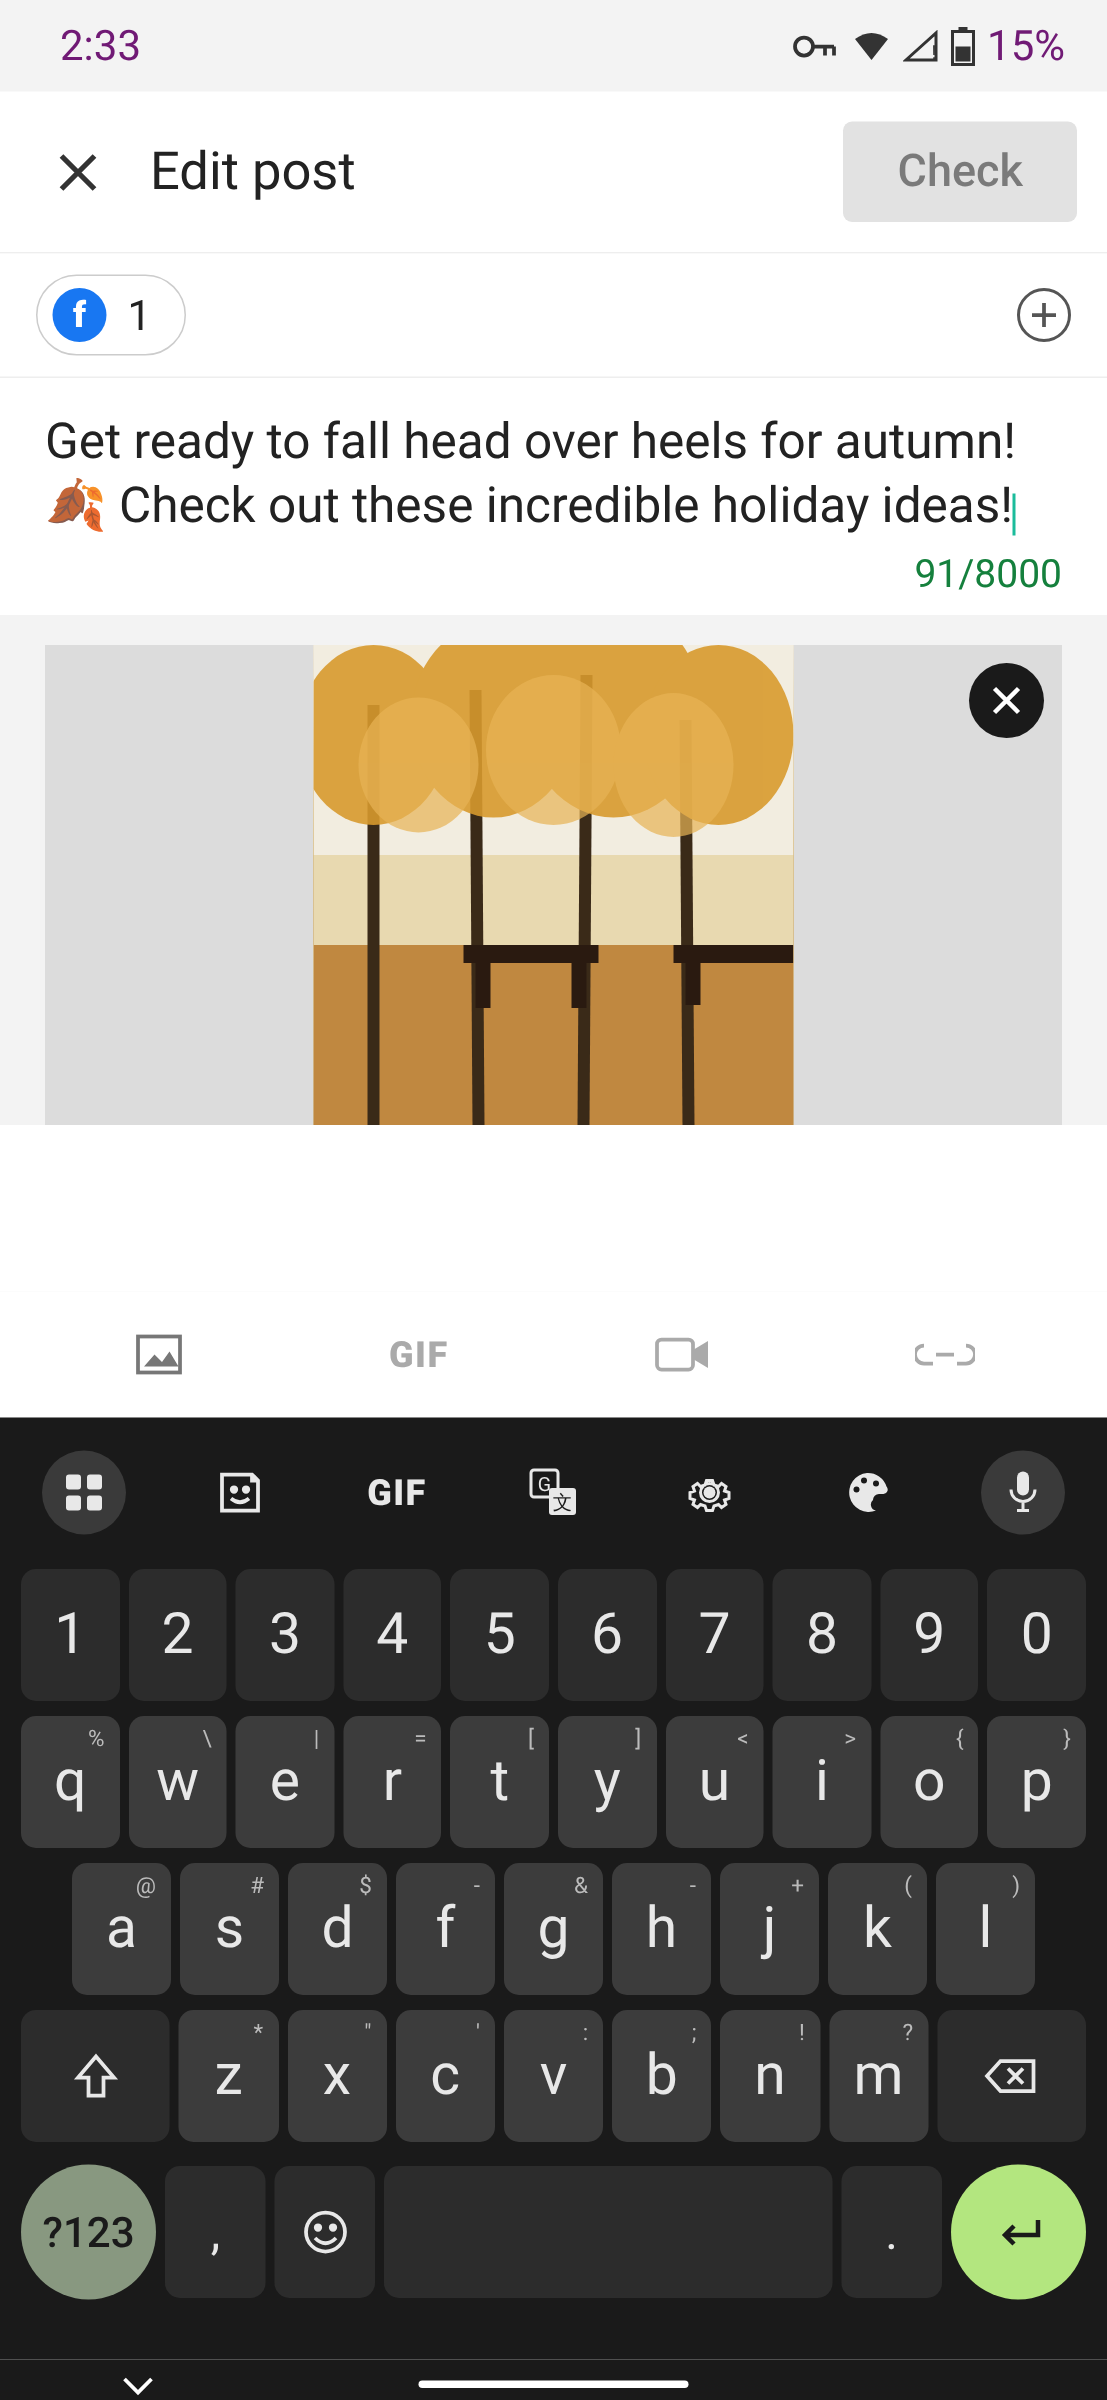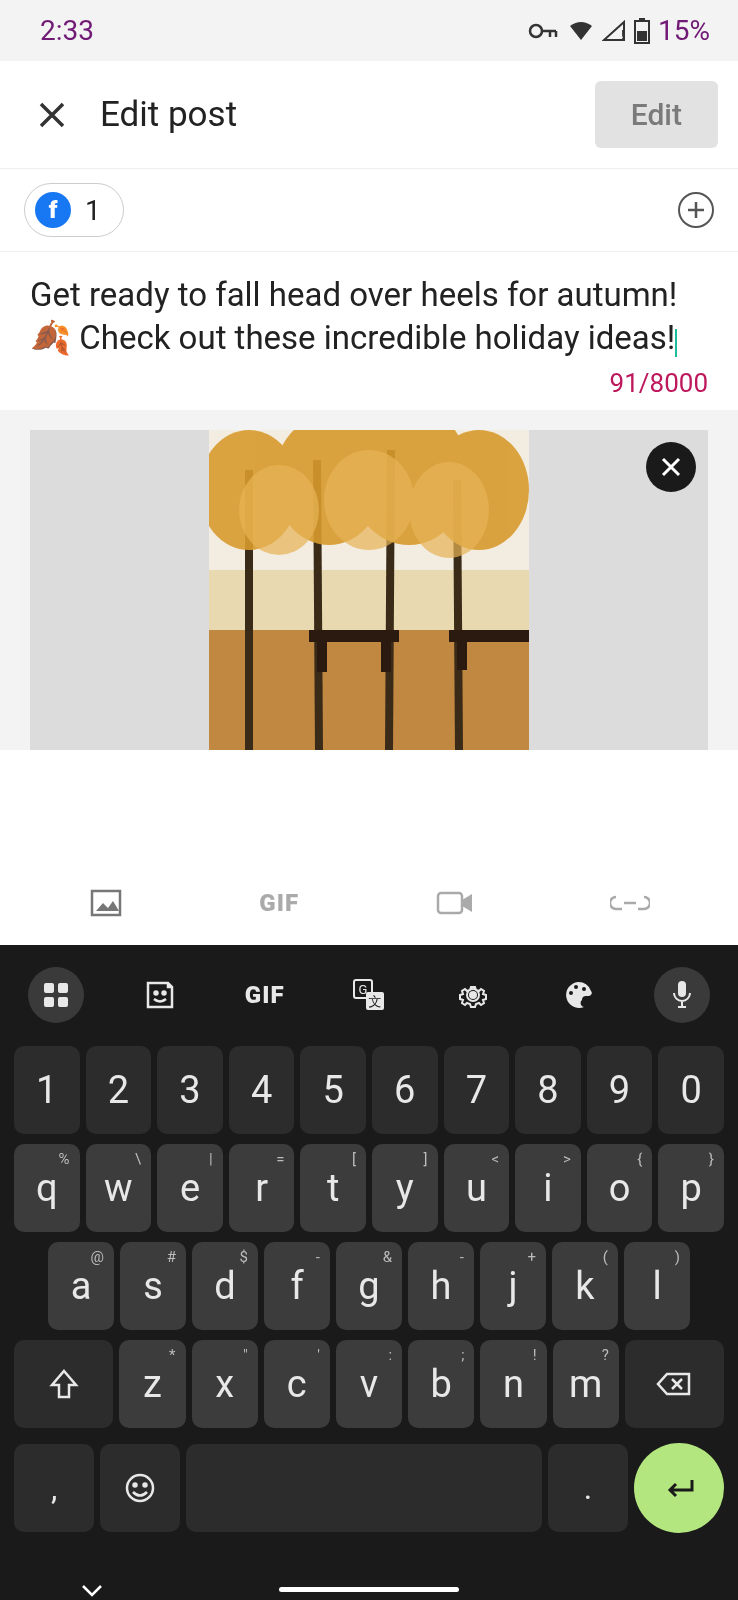--- a/index.html
+++ b/index.html
@@ -15,21 +15,21 @@
   
   .account-row { background: #fff; display: flex; align-items: center; padding: 14px 24px; border-bottom: 1px solid #eee; }
   .account-chip { display: flex; align-items: center; border: 1px solid #ccc; border-radius: 999px; padding: 8px 22px 8px 10px; gap: 14px; }
   .fb-icon { width: 36px; height: 36px; background: #1877f2; border-radius: 50%; display: flex; align-items: center; justify-content: center; color: #fff; font-weight: 900; font-size: 24px; }
   .account-count { font-size: 28px; color: #222; }
   .add-account { margin-left: auto; width: 36px; height: 36px; border: 2.5px solid #555; border-radius: 50%; display: flex; align-items: center; justify-content: center; font-size: 26px; color: #555; }
   
   .compose { background: #fff; padding: 22px 30px 12px; flex-shrink: 0; }
   .post-text { font-size: 33px; line-height: 1.3; color: #222; }
   .caret { display: inline-block; width: 2px; height: 28px; background: #1bbc9b; vertical-align: text-bottom; }
-  .char-count { text-align: right; color: #be185d; font-size: 26px; margin-top: 8px; }
+  .char-count { text-align: right; color: #15803d; font-size: 26px; margin-top: 8px; }
   
   .image-wrap { margin: 20px 30px 0; position: relative; height: 320px; background: #dcdcdc; display: flex; justify-content: center; }
   .image-content { width: 320px; height: 100%; background: linear-gradient(to bottom, #f5f0e0 0%, #d9a842 40%, #b88530 100%); position: relative; overflow: hidden; }
   .remove-img { position: absolute; top: 12px; right: 12px; width: 50px; height: 50px; background: #1a1a1a; border-radius: 50%; color: #fff; display: flex; align-items: center; justify-content: center; font-size: 28px; }
   
   .white-gap { background: #fff; flex: 1; }
   
   .attach-bar { background: #fff; display: flex; justify-content: space-around; align-items: center; padding: 24px 20px; }
   .attach-item { color: #888; display: flex; align-items: center; justify-content: center; }
   
@@ -83,21 +83,21 @@
   </div>
 </div>
 
 <div class="header">
   <div class="close-btn">
     <svg width="30" height="30" viewBox="0 0 30 30">
         <path d="M4 4 L26 26 M26 4 L4 26" stroke="#333" stroke-width="3.5"></path>
       </svg>
   </div>
   <div class="title">Edit post</div>
-  <div class="apply">Edit</div>
+  <div class="apply">Check</div>
 </div>
 
 <div class="account-row">
   <div class="account-chip">
     <div class="fb-icon">f</div>
     <span class="account-count">1</span>
   </div>
   <div class="add-account">
     <svg width="22" height="22" viewBox="0 0 22 22">
         <path d="M11 3 v16 M3 11 h16" stroke="#555" stroke-width="2.5"></path>
@@ -265,20 +265,21 @@
     <div id="kb-row4" style="display:contents"><div class="key">z<span class="hint">*</span></div><div class="key">x<span class="hint">"</span></div><div class="key">c<span class="hint">'</span></div><div class="key">v<span class="hint">:</span></div><div class="key">b<span class="hint">;</span></div><div class="key">n<span class="hint">!</span></div><div class="key">m<span class="hint">?</span></div></div>
     <div class="key dark wide15">
         <svg width="38" height="28" viewBox="0 0 38 28" fill="none" stroke="#e8e8e8" stroke-width="2.5">
           <path d="M12 4 h22 v20 h-22 l-9 -10 z"></path>
           <path d="M17 9 l10 10 M27 9 l-10 10"></path>
         </svg>
       </div>
   </div>
 
   <div class="kb-bottom">
+    <div class="sym-key">?123</div>
     <div class="bottom-key" style="flex:0.9">,</div>
     <div class="bottom-key" style="flex:0.9">
         <svg width="32" height="32" viewBox="0 0 32 32" fill="none" stroke="#e8e8e8" stroke-width="2.5">
           <circle cx="16" cy="16" r="13"></circle>
           <circle cx="11" cy="13" r="1.5" fill="#e8e8e8"></circle>
           <circle cx="21" cy="13" r="1.5" fill="#e8e8e8"></circle>
           <path d="M9 20 q7 7 14 0"></path>
         </svg>
       </div>
     <div class="bottom-key" style="flex:4"></div>

